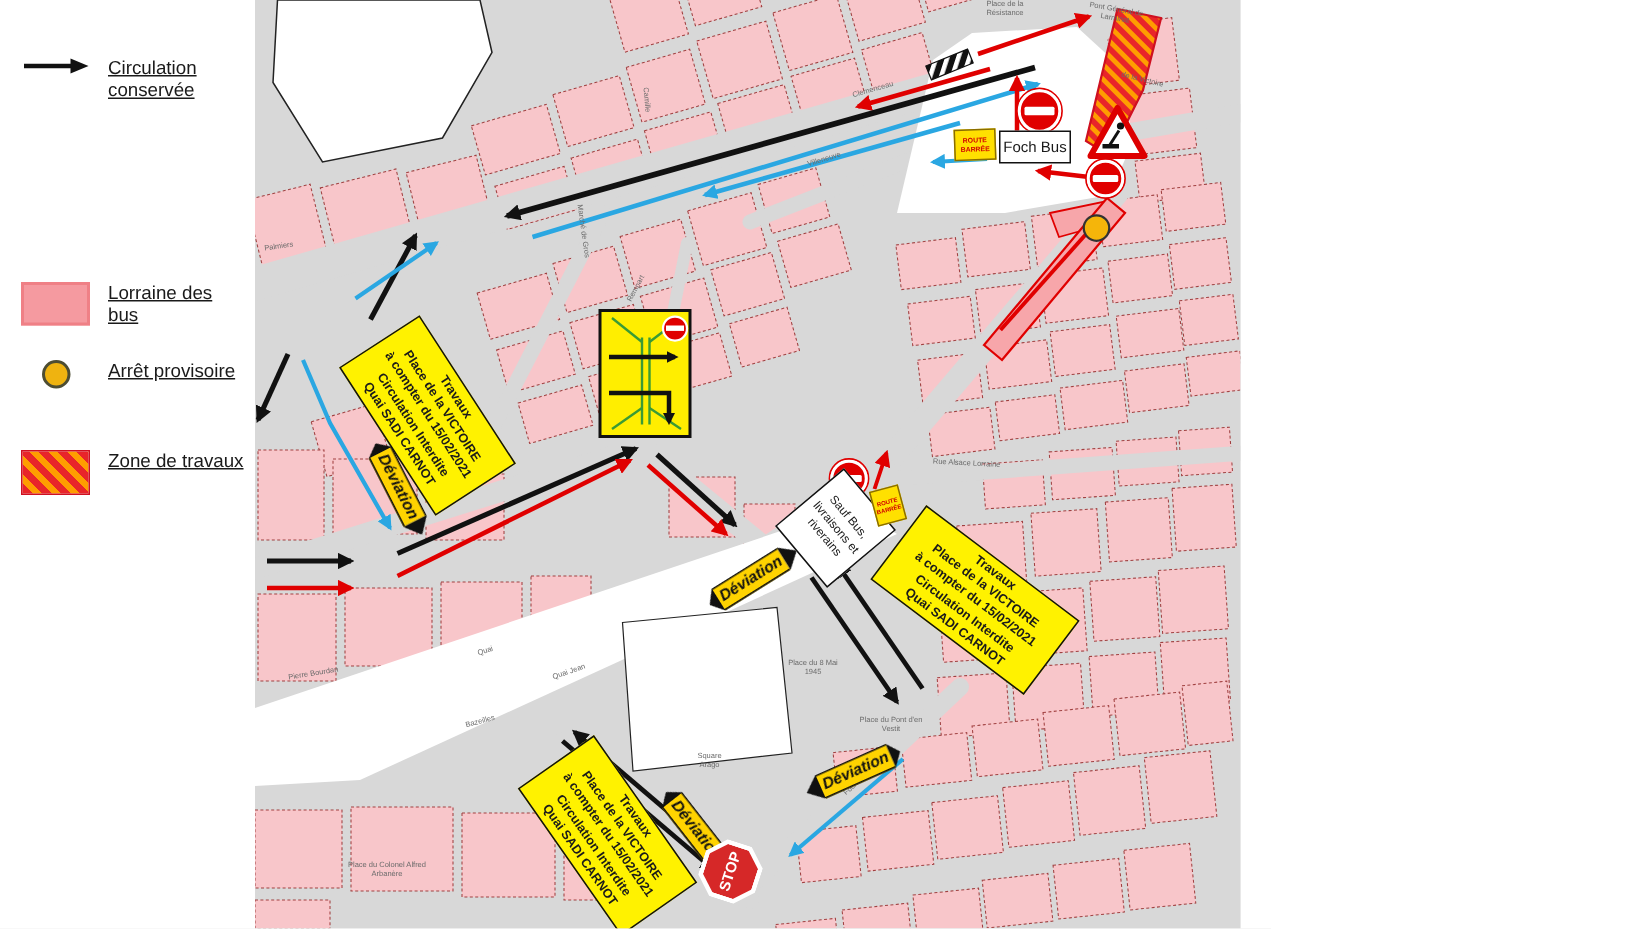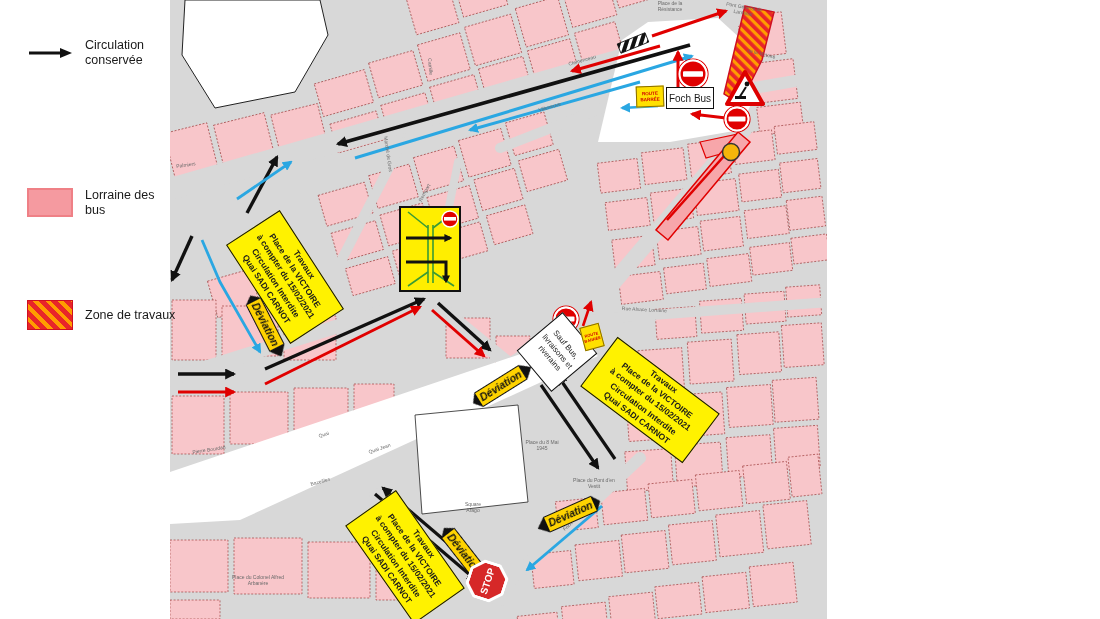--- a/index.html
+++ b/index.html
@@ -1,20 +1,20 @@
 <!DOCTYPE html>
 <html><head>
 <meta charset="utf-8">
 <style>
   html,body{margin:0;padding:0;background:#fff;}
   body{width:1100px;height:619px;position:relative;overflow:hidden;
        font-family:"Liberation Sans",sans-serif;color:#1a1a1a;}
   
   #legend{position:absolute;left:0;top:0;width:170px;height:619px;background:#fff;z-index:5;}
-  .lrow{position:absolute;left:25px;width:152px;display:flex;align-items:center;gap:10px;}
+  .lrow{position:absolute;left:12px;width:152px;display:flex;align-items:flex-start;gap:10px;text-decoration:underline;}
   .lsym{width:50px;flex:0 0 50px;display:flex;justify-content:center;align-items:center;}
   .llab{font-size:12.5px;line-height:1.18;padding-top:0px;}
   .sw-pink{width:46px;height:29px;background:#f59aa0;border:2px solid #ef8086;box-sizing:border-box;}
   .sw-dot{width:19px;height:19px;border-radius:50%;background:#efb310;border:2px solid #4d4d33;box-sizing:border-box;}
   .sw-hatch{width:44px;height:28px;border:1px solid #cf1020;
             background:repeating-linear-gradient(45deg,#e8252a 0 5px,#ff9d00 5px 9px);}
   
   #map{position:absolute;left:170px;top:0;width:657px;height:619px;background:#d8d8d8;overflow:hidden;}
   #map svg{position:absolute;left:0;top:0;}
   .slab{position:absolute;font-size:5px;color:#6b6b6b;white-space:nowrap;z-index:3;transform-origin:0 0;line-height:1.1;}
@@ -57,20 +57,26 @@
           <path d="M33,1 L45,6 L33,11 z" fill="#111"></path>
         </svg>
     </span>
     <span class="llab">Circulation conservée</span>
   </div>
   <div class="lrow" style="top:188px">
     <span class="lsym">
         <span class="sw-pink"></span>
       </span>
     <span class="llab">Lorraine des bus</span>
+  </div>
+  <div class="lrow" style="top:240px">
+    <span class="lsym">
+        <span class="sw-dot"></span>
+      </span>
+    <span class="llab">Arrêt provisoire</span>
   </div>
   <div class="lrow" style="top:300px">
     <span class="lsym">
         <span class="sw-hatch"></span>
       </span>
     <span class="llab">Zone de travaux</span>
   </div>
 </div>
 
 <div id="map">

